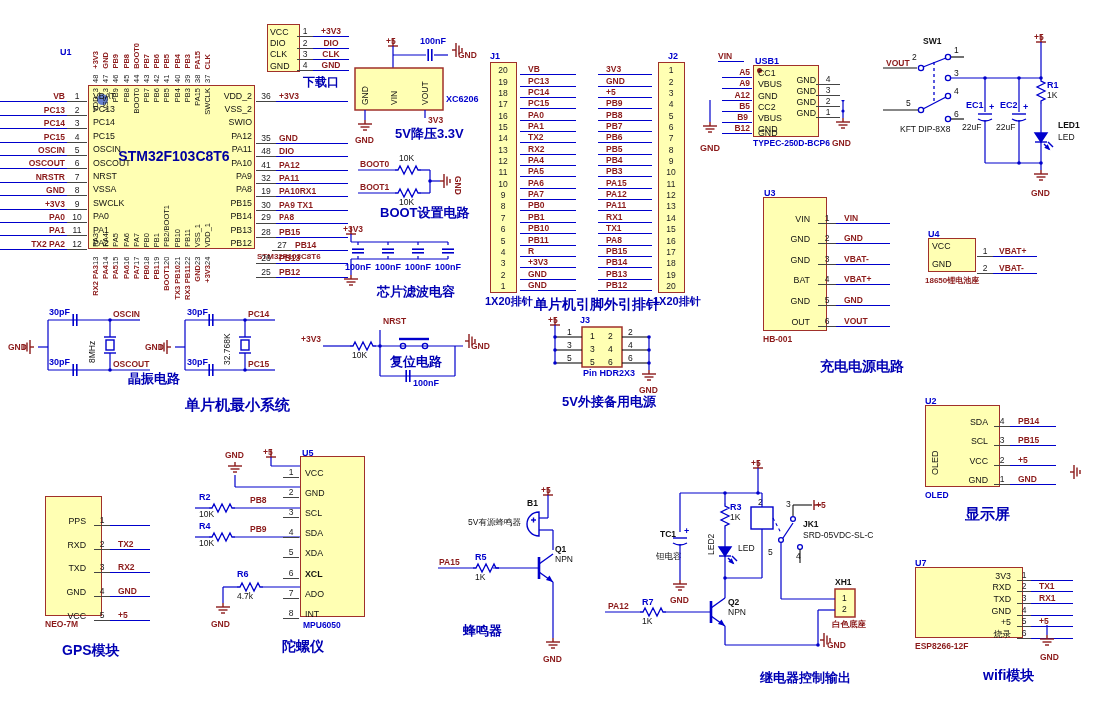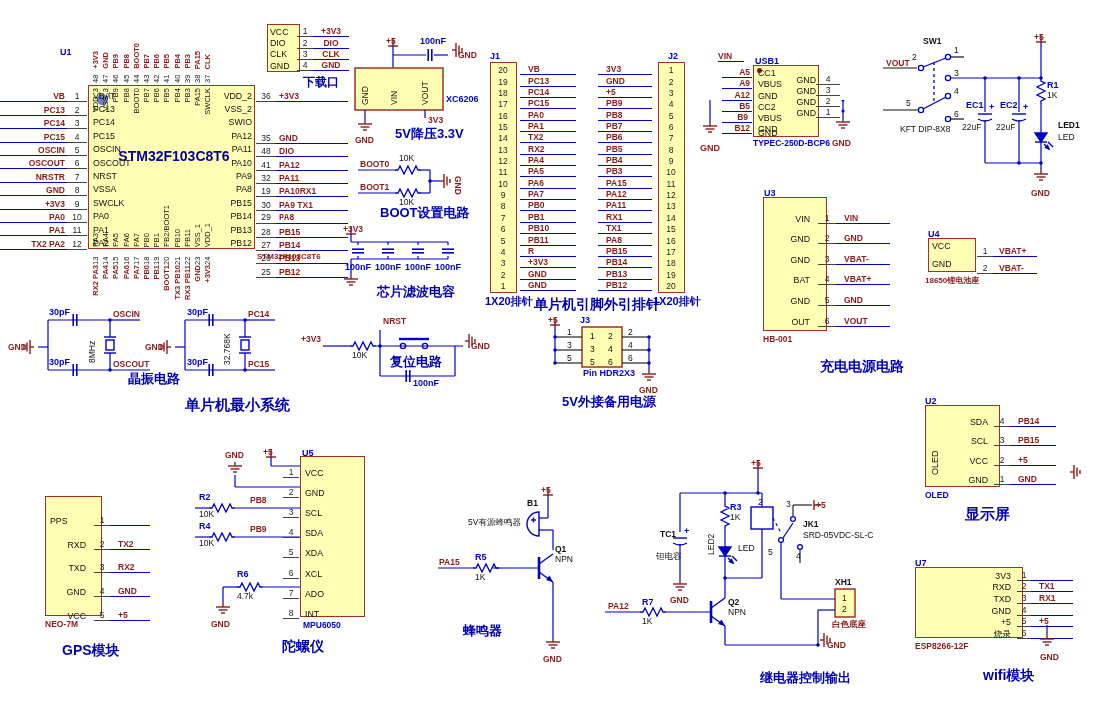--- a/index.html
+++ b/index.html
@@ -208,21 +208,21 @@
       <span class="net sp wireu" style="flex:1;padding-left:3px;">PA9 TX1</span>
     </div>
       <div class="prow" style="height:13.4px;font-family:Liberation Mono, monospace;">
       <span class="num sp pinu" style="width:20px;text-align:center;">29</span>
       <span class="net sp wireu" style="flex:1;padding-left:3px;">PA8</span>
     </div>
       <div class="prow" style="height:13.4px;">
       <span class="num sp pinu" style="width:20px;text-align:center;">28</span>
       <span class="net sp wireu" style="flex:1;padding-left:3px;">PB15</span>
     </div>
-      <div class="prow" style="height:13.4px;">
+      <div class="prow" style="height:13.4px;margin-left:16px;">
       <span class="num sp pinu" style="width:20px;text-align:center;">27</span>
       <span class="net sp wireu" style="flex:1;padding-left:3px;">PB14</span>
     </div>
       <div class="prow" style="height:13.4px;">
       <span class="num sp pinu" style="width:20px;text-align:center;">26</span>
       <span class="net sp wireu" style="flex:1;padding-left:3px;">PB13</span>
     </div>
       <div class="prow" style="height:13.4px;">
       <span class="num sp pinu" style="width:20px;text-align:center;">25</span>
       <span class="net sp wireu" style="flex:1;padding-left:3px;">PB12</span>
@@ -1022,21 +1022,21 @@
   <svg class="abs" style="left:1052px;top:450px;" width="45" height="45" viewBox="0 0 45 45">
     <use href="#gnd" x="18" y="22" stroke="#8B1A1A" transform="rotate(-90 18 22)"></use>
   </svg>
   <div class="abs blu" style="left:925px;top:490px;font-weight:bold;">OLED</div>
   <div class="cap" style="left:965px;top:505px;font-size:15px;">显示屏</div>
 
   <div class="abs des" style="left:45px;top:514px;">U6</div>
   <div class="ic" style="left:45px;top:496px;width:57px;height:120px;"></div>
   <div class="abs rows" style="left:50px;top:502px;">
     <div class="prow" style="height:23.8px;">
-      <span class="sp" style="width:44px;text-align:left;padding-right:8px;color:#111;font-size:8.8px;">PPS</span>
+      <span class="sp" style="width:44px;text-align:right;padding-right:8px;color:#111;font-size:8.8px;">PPS</span>
       <span class="num sp pinu" style="width:16px;text-align:center;">1</span>
       <span class="net sp wireu" style="width:40px;padding-left:8px;"></span>
     </div>
       <div class="prow" style="height:23.8px;">
       <span class="sp" style="width:44px;text-align:right;padding-right:8px;color:#111;font-size:8.8px;">RXD</span>
       <span class="num sp pinu" style="width:16px;text-align:center;">2</span>
       <span class="net sp wireu" style="width:40px;padding-left:8px;">TX2</span>
     </div>
       <div class="prow" style="height:23.8px;">
       <span class="sp" style="width:44px;text-align:right;padding-right:8px;color:#111;font-size:8.8px;">TXD</span>
@@ -1106,21 +1106,21 @@
       <div class="prow" style="height:20.1px;">
       <span class="num sp pinu" style="width:16px;text-align:center;">4</span>
       <span class="sp" style="width:40px;padding-left:6px;color:#111;font-size:8.8px;">SDA</span>
     </div>
       <div class="prow" style="height:20.1px;">
       <span class="num sp pinu" style="width:16px;text-align:center;">5</span>
       <span class="sp" style="width:40px;padding-left:6px;color:#111;font-size:8.8px;">XDA</span>
     </div>
       <div class="prow" style="height:20.1px;">
       <span class="num sp pinu" style="width:16px;text-align:center;">6</span>
-      <span class="sp" style="width:40px;padding-left:6px;color:#111;font-size:8.8px;">XCL</span>
+      <span class="sp" style="width:40px;padding-left:6px;color:#111;font-size:8.8px;font-weight:bold;">XCL</span>
     </div>
       <div class="prow" style="height:20.1px;">
       <span class="num sp pinu" style="width:16px;text-align:center;">7</span>
       <span class="sp" style="width:40px;padding-left:6px;color:#111;font-size:8.8px;">ADO</span>
     </div>
       <div class="prow" style="height:20.1px;">
       <span class="num sp pinu" style="width:16px;text-align:center;">8</span>
       <span class="sp" style="width:40px;padding-left:6px;color:#111;font-size:8.8px;">INT</span>
     </div>
   </div>

